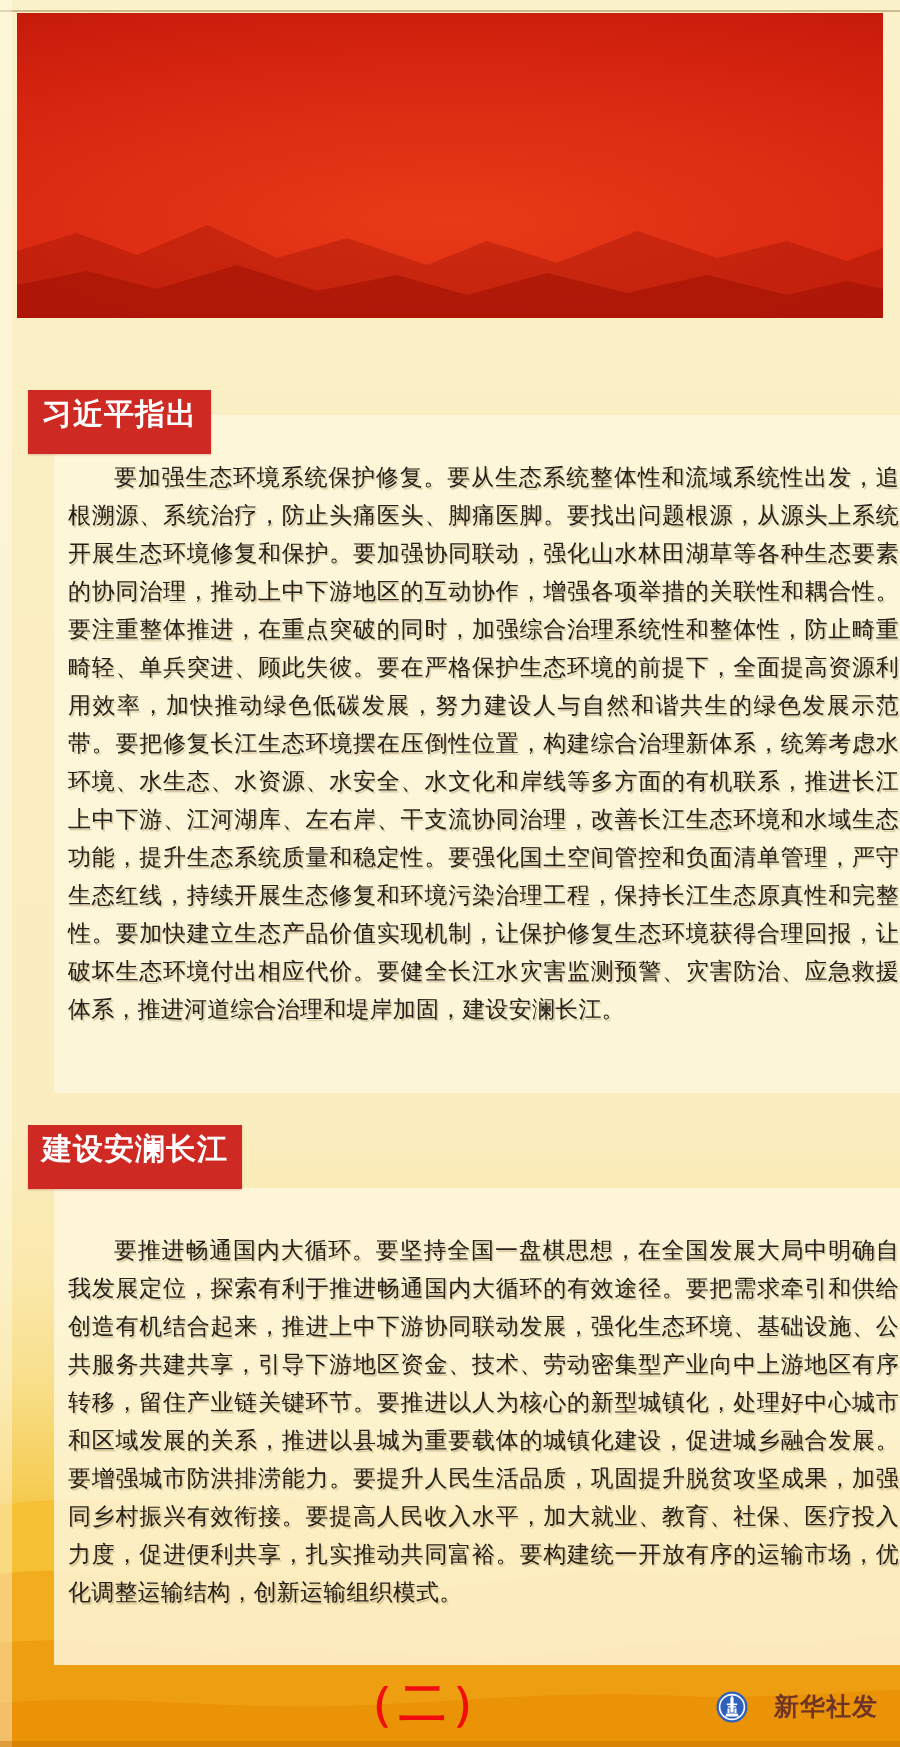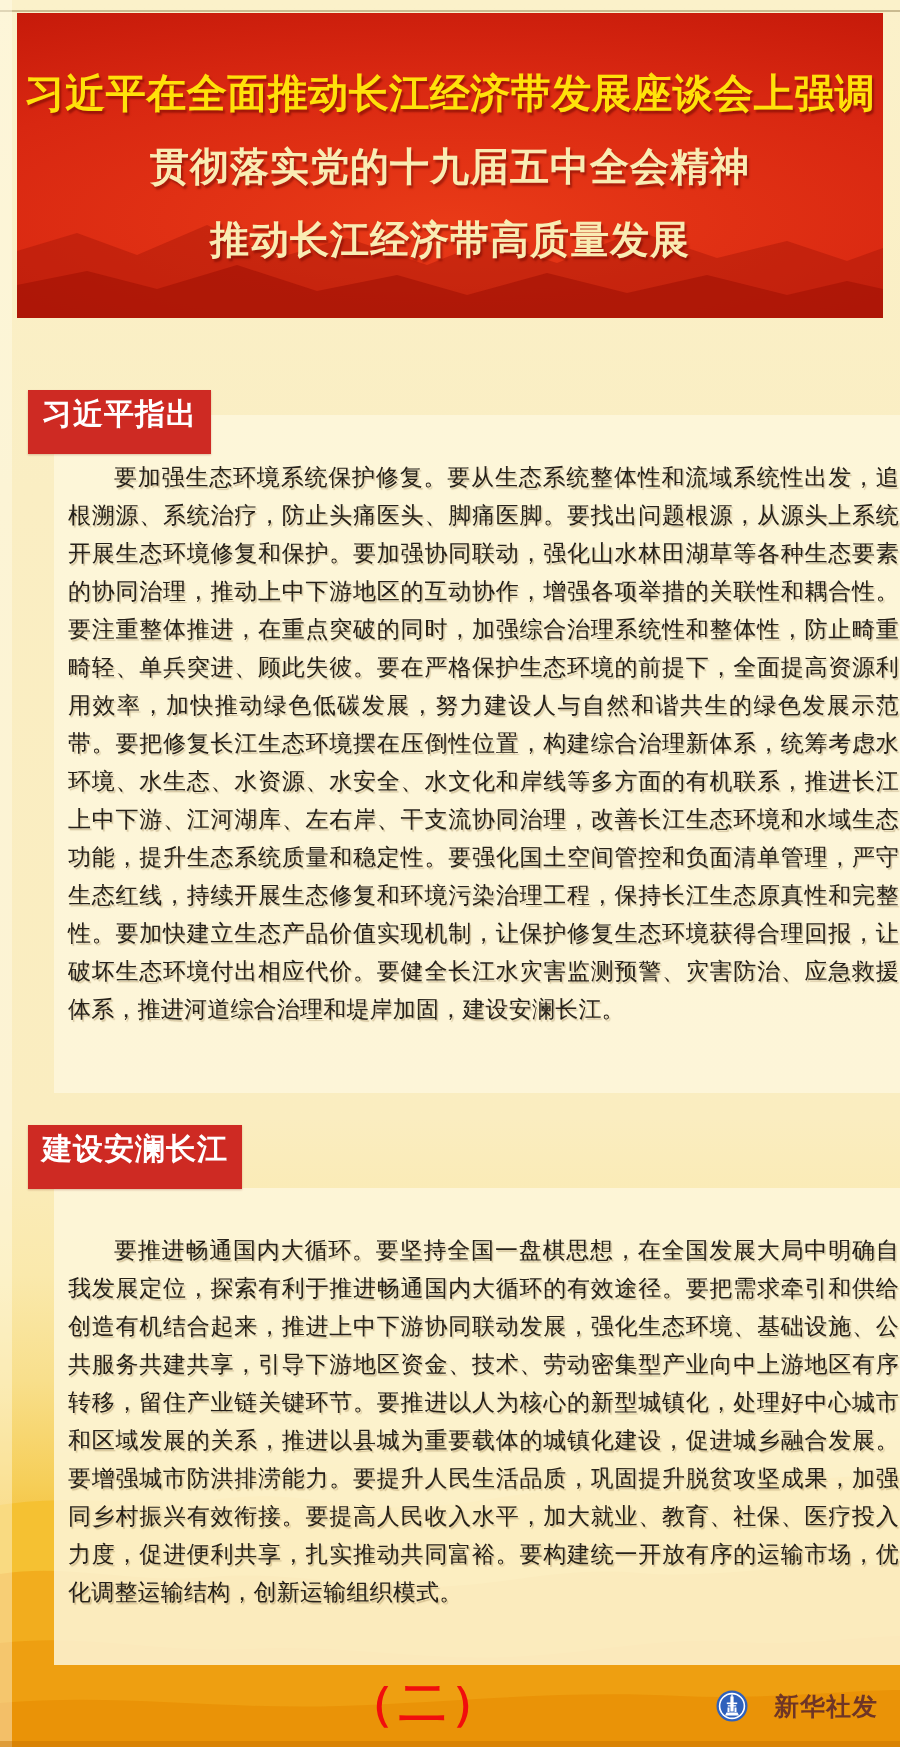--- a/index.html
+++ b/index.html
@@ -70,21 +70,21 @@
   }
 
   
   .page-marker{
     position:absolute;top:1672px;left:0;width:900px;z-index:3;
     text-align:center;transform:translateX(-25px);
     font-size:47px;font-weight:bold;letter-spacing:5px;color:#F10D0D;
   }
   .credit{
     position:absolute;top:1690px;right:22px;z-index:3;
-    display:flex;align-items:flex-start;gap:26px;font-family:Liberation Serif, serif;
+    display:flex;align-items:flex-end;gap:26px;font-family:Liberation Serif, serif;
   }
   .credit-logo{width:32px;height:32px;display:block;}
   .credit-text{font-size:25px;color:#6E3526;font-weight:bold;letter-spacing:1px;}
 </style>
 </head>
 <body>
 
 <div class="page">
 
   <div class="top-line"></div>
@@ -94,25 +94,20 @@
     <path fill="#F1AC1D" opacity="0.96" d="M0,127 C70,116 130,137 210,130 C290,123 350,142 430,140 C510,138 560,119 640,126 C720,133 800,113 900,119 L900,300 L0,300 Z"></path>
     <path fill="#EE9F11" d="M0,196 C90,186 160,207 250,202 C340,197 420,214 510,210 C600,206 660,189 740,195 C800,199 860,190 900,189 L900,300 L0,300 Z"></path>
     <path fill="#EA9307" d="M0,256 C120,246 220,263 340,259 C460,255 560,243 680,249 C760,253 850,243 900,243 L900,300 L0,300 Z"></path>
   </svg>
 
   <div class="banner">
     <svg class="banner-mountains" viewBox="0 0 866 115" preserveAspectRatio="none">
       <path fill="#9E1205" opacity="0.38" d="M0,48 L60,30 L120,52 L190,22 L260,55 L330,35 L410,62 L470,38 L540,60 L620,28 L700,55 L770,38 L830,58 L866,45 L866,115 L0,115 Z"></path>
       <path fill="#A11205" opacity="0.62" d="M0,82 L70,68 L140,86 L220,62 L300,88 L380,72 L450,92 L530,70 L610,90 L690,72 L770,92 L830,78 L866,86 L866,115 L0,115 Z"></path>
     </svg>
-    <div class="banner-text">
-      <div class="title-main">习近平在全面推动长江经济带发展座谈会上强调</div>
-      <div class="title-sub">贯彻落实党的十九届五中全会精神</div>
-      <div class="title-sub">推动长江经济带高质量发展</div>
-    </div>
   </div>
 
   <div class="badge badge-1">习近平指出</div>
   <div class="content-box box-1">
     <p>要加强生态环境系统保护修复。要从生态系统整体性和流域系统性出发，追根溯源、系统治疗，防止头痛医头、脚痛医脚。要找出问题根源，从源头上系统开展生态环境修复和保护。要加强协同联动，强化山水林田湖草等各种生态要素的协同治理，推动上中下游地区的互动协作，增强各项举措的关联性和耦合性。要注重整体推进，在重点突破的同时，加强综合治理系统性和整体性，防止畸重畸轻、单兵突进、顾此失彼。要在严格保护生态环境的前提下，全面提高资源利用效率，加快推动绿色低碳发展，努力建设人与自然和谐共生的绿色发展示范带。要把修复长江生态环境摆在压倒性位置，构建综合治理新体系，统筹考虑水环境、水生态、水资源、水安全、水文化和岸线等多方面的有机联系，推进长江上中下游、江河湖库、左右岸、干支流协同治理，改善长江生态环境和水域生态功能，提升生态系统质量和稳定性。要强化国土空间管控和负面清单管理，严守生态红线，持续开展生态修复和环境污染治理工程，保持长江生态原真性和完整性。要加快建立生态产品价值实现机制，让保护修复生态环境获得合理回报，让破坏生态环境付出相应代价。要健全长江水灾害监测预警、灾害防治、应急救援体系，推进河道综合治理和堤岸加固，建设安澜长江。</p>
   </div>
 
   <div class="badge badge-2">建设安澜长江</div>
   <div class="content-box box-2">
     <p>要推进畅通国内大循环。要坚持全国一盘棋思想，在全国发展大局中明确自我发展定位，探索有利于推进畅通国内大循环的有效途径。要把需求牵引和供给创造有机结合起来，推进上中下游协同联动发展，强化生态环境、基础设施、公共服务共建共享，引导下游地区资金、技术、劳动密集型产业向中上游地区有序转移，留住产业链关键环节。要推进以人为核心的新型城镇化，处理好中心城市和区域发展的关系，推进以县城为重要载体的城镇化建设，促进城乡融合发展。要增强城市防洪排涝能力。要提升人民生活品质，巩固提升脱贫攻坚成果，加强同乡村振兴有效衔接。要提高人民收入水平，加大就业、教育、社保、医疗投入力度，促进便利共享，扎实推动共同富裕。要构建统一开放有序的运输市场，优化调整运输结构，创新运输组织模式。</p>

